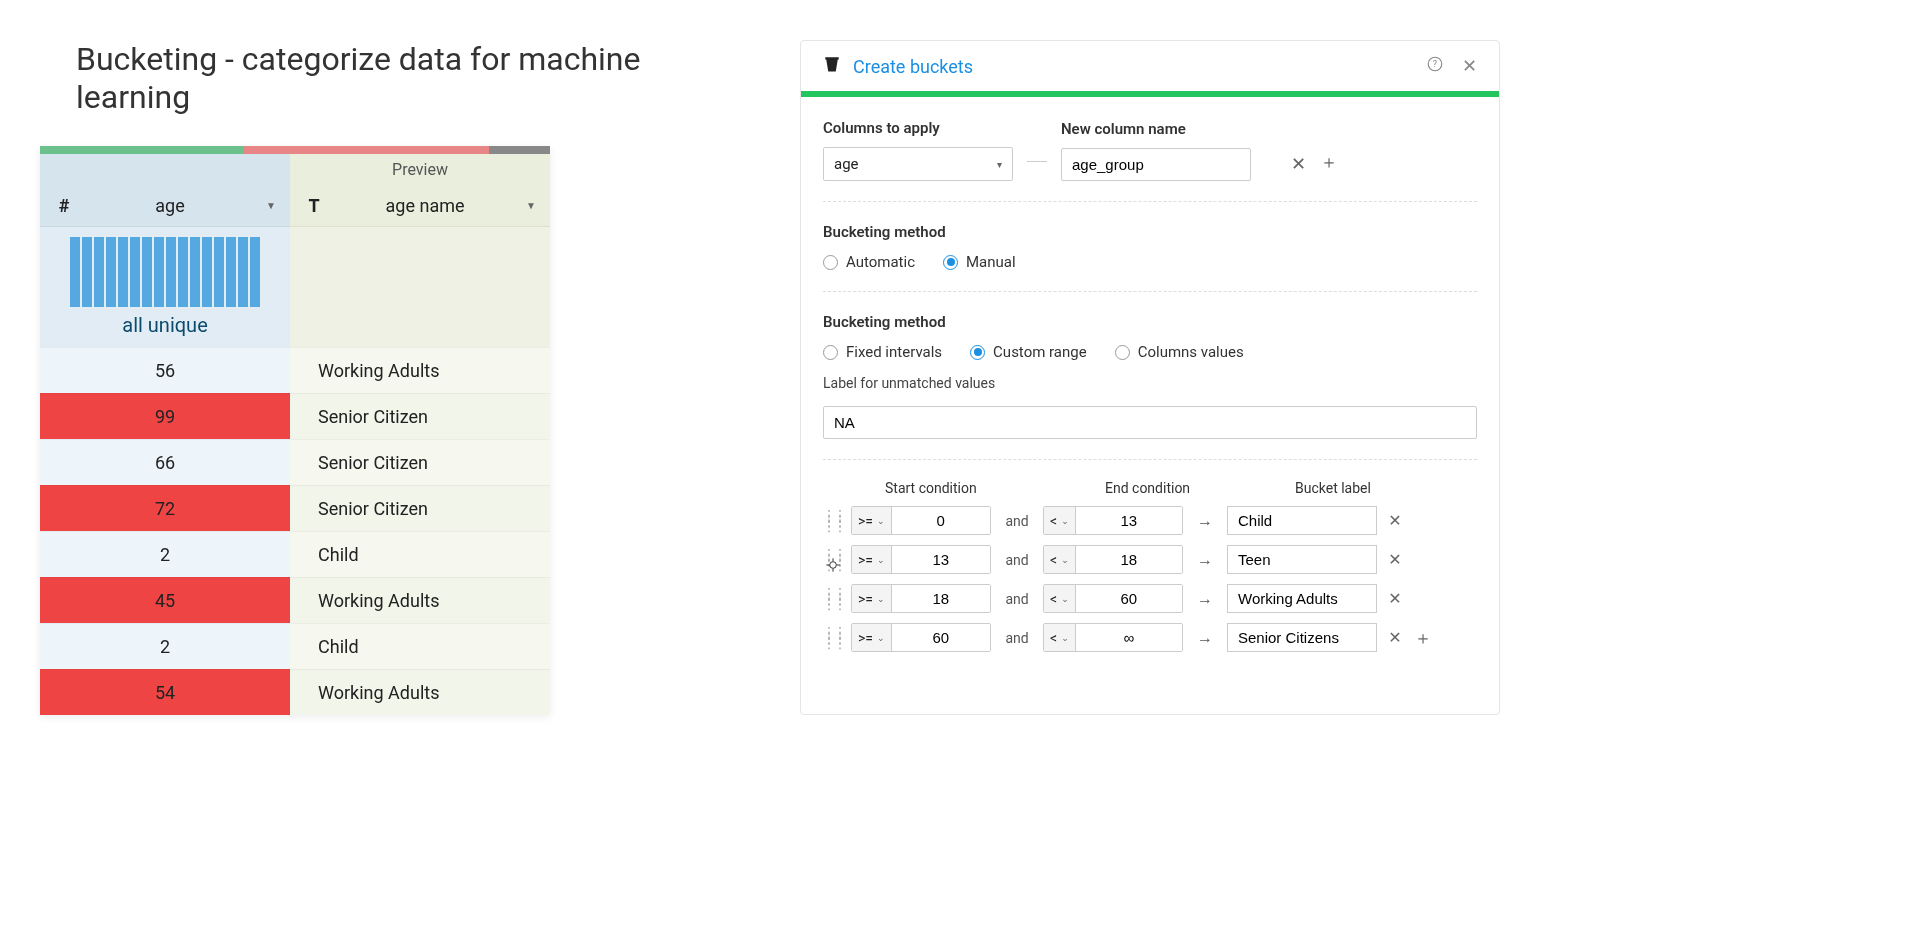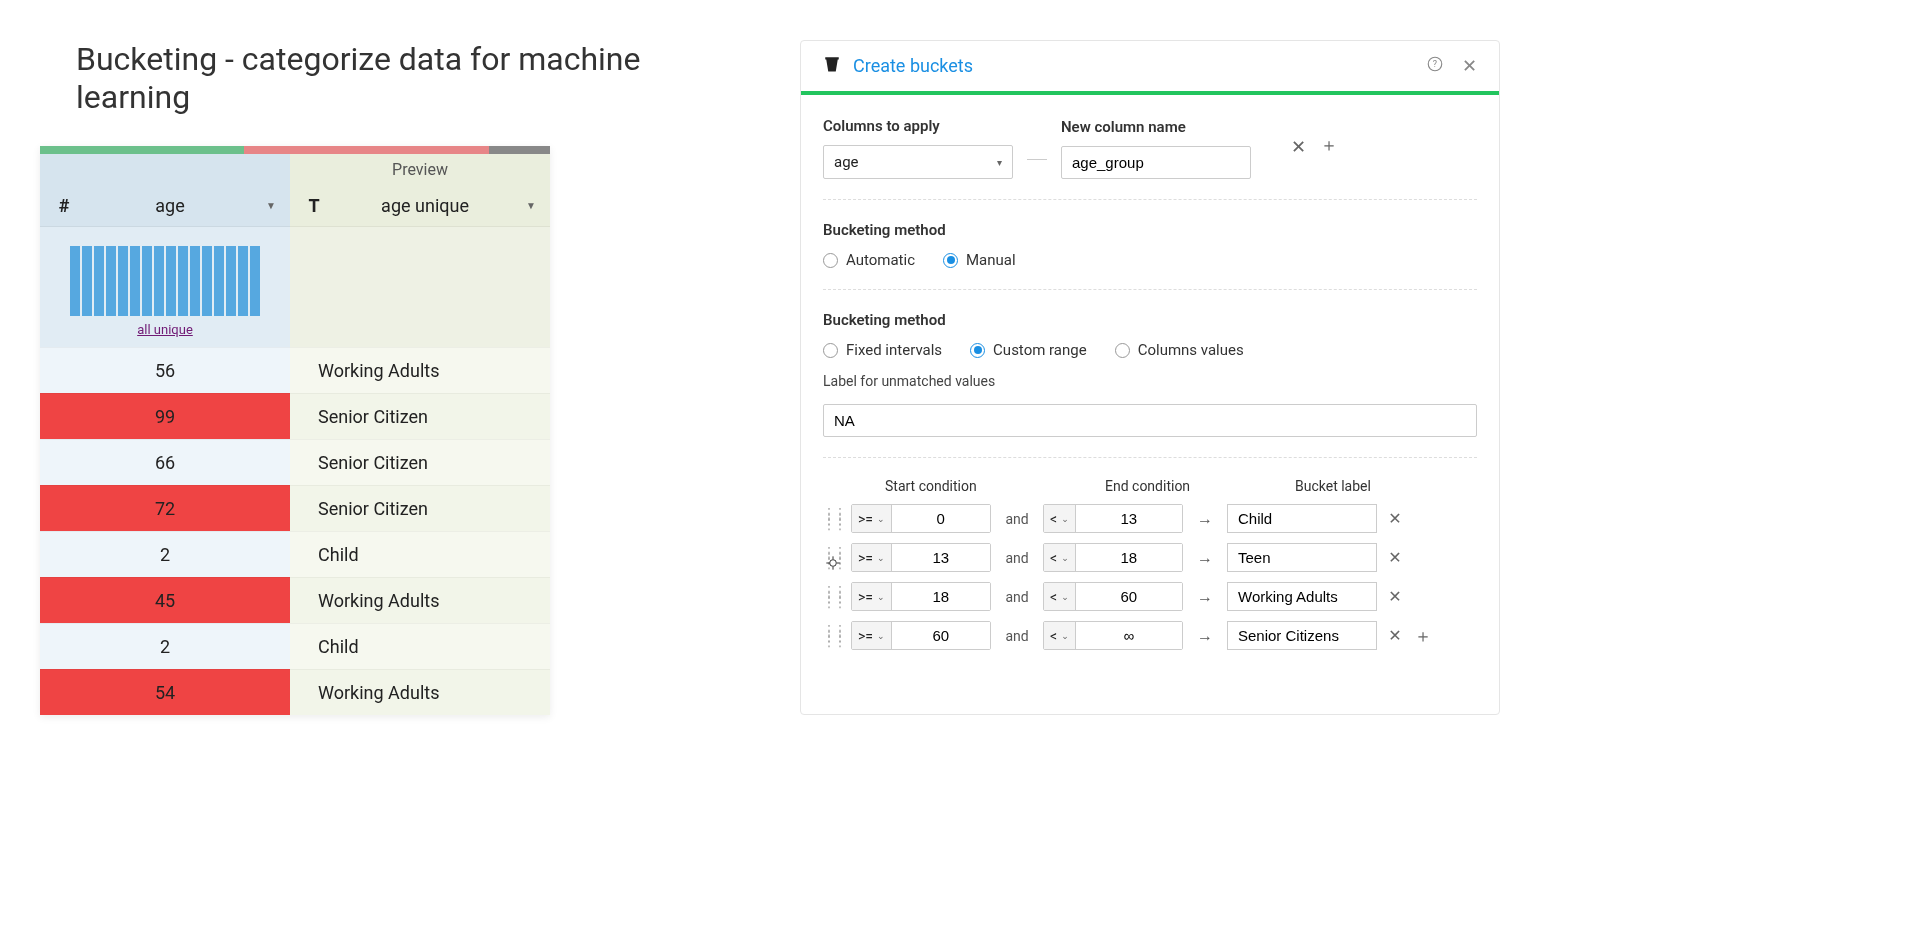--- a/index.html
+++ b/index.html
@@ -76,41 +76,41 @@
       align-items: flex-end;
       width: 190px;
       justify-content: center;
     }
     .histogram-bars span {
       width: 10px;
       background: #56a8e0;
       height: 100%;
     }
     .all-unique {
-      font-size: 13px;
-      color: #701a75;
+      font-size: 20px;
+      color: #0c4a6e;
       margin-top: 6px;
-      text-decoration: underline;
     }
     .data-row { display: flex; }
     .data-cell {
       padding: 12px 14px;
       font-size: 18px;
       border-top: 1px solid rgba(0,0,0,0.04);
     }
     .data-cell.col-age { background: #ef4444; text-align: center; }
     .data-row:nth-child(odd) .data-cell.col-age { background: #eef5fa; }
     .data-cell.col-group { background: #f2f5e9; padding-left: 28px; }
     .data-row:nth-child(odd) .data-cell.col-group { background: #f6f8ef; }
 
     
     .panel-header {
       display: flex;
+      align-items: center;
       padding: 14px 22px;
-      border-bottom: 4px solid #22c55e;
+      border-bottom: 6px solid #22c55e;
     }
     .bucket-icon {
       font-size: 18px;
       margin-right: 12px;
     }
     .panel-title {
       color: #1a8fe3;
       font-size: 18px;
       font-weight: 400;
       flex: 1;
@@ -123,21 +123,21 @@
     }
     .panel-body {
       padding: 22px 22px 30px 22px;
     }
     .section { margin-bottom: 12px; }
     .divider {
       border: none;
       border-top: 1px dashed #ddd;
       margin: 20px 0;
     }
-    .section-row { display: flex; gap: 40px; align-items: center; }
+    .section-row { display: flex; gap: 40px; align-items: flex-end; }
     .field-group { display: flex; flex-direction: column; gap: 10px; }
     .field-label {
       font-size: 15px;
       font-weight: 600;
       color: #333;
     }
     .select-input, .text-input {
       border: 1px solid #ccc;
       padding: 7px 10px;
       font-size: 15px;
@@ -316,21 +316,21 @@
       </div>
 
       <div class="table-header">
         <div class="header-cell col-age">
           <span class="type-icon">#</span>
           <span class="header-label">age</span>
           <span class="dropdown-caret">▼</span>
         </div>
         <div class="header-cell col-group">
           <span class="type-icon">T</span>
-          <span class="header-label">age unique</span>
+          <span class="header-label">age name</span>
           <span class="dropdown-caret">▼</span>
         </div>
       </div>
 
       <div class="histogram-row">
         <div class="histogram-cell col-age">
           <div class="histogram-bars">
             <span></span>
               <span></span>
               <span></span>

